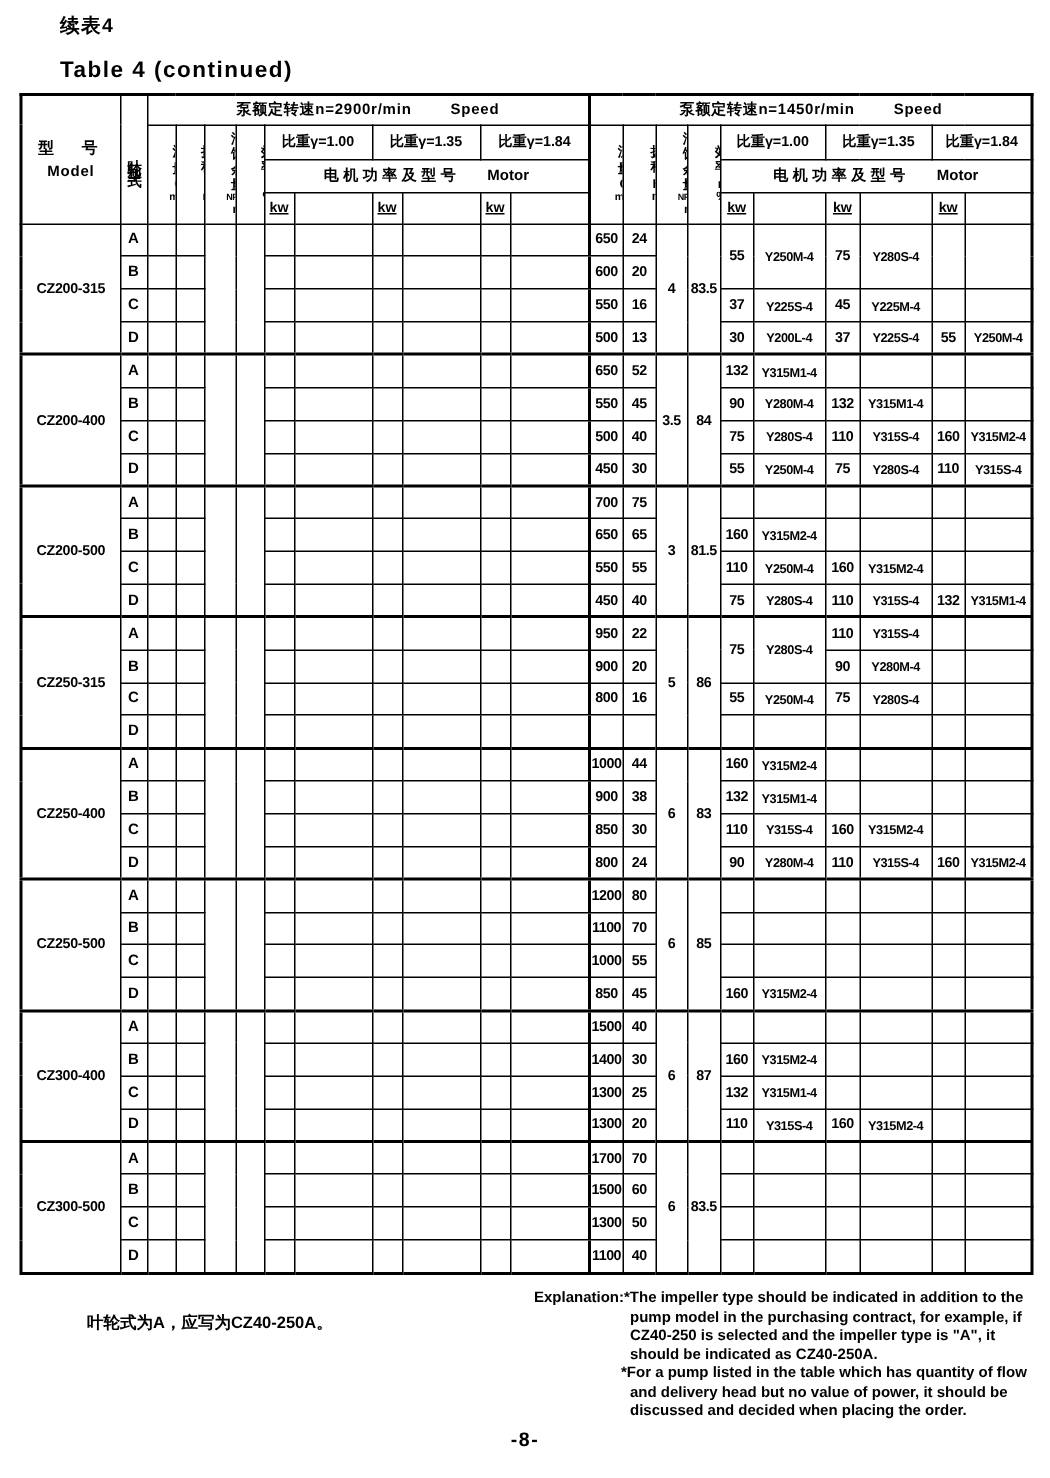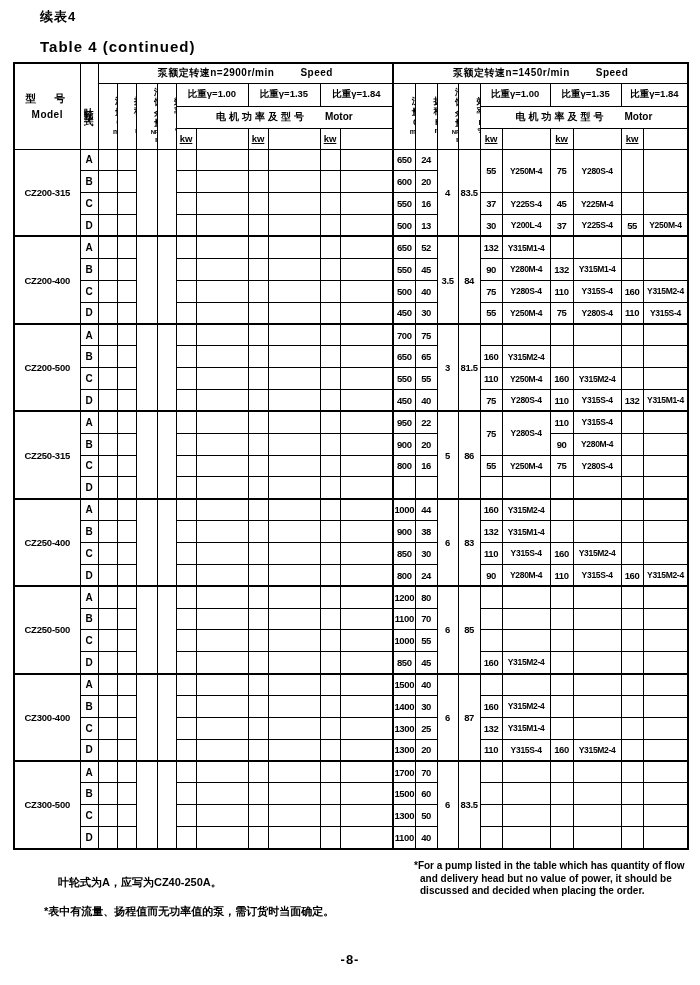--- a/index.html
+++ b/index.html
@@ -840,20 +840,20 @@
         <td class="kwv"></td>
         <td class="mname"></td>
         <td class="kwv"></td>
         <td class="mname"></td>
       </tr>
     </tbody>
 </table>
 
 <div class="fn-cn">
   <div class="l2">叶轮式为A，应写为CZ40-250A。</div>
-  <div class="l3">*表中有流量、扬程值而无功率值的泵，需订货时当面确定。</div>
 </div>
 
 <div class="fn-en">
+  <div class="p1"><span>Explanation:</span><span>*The impeller type should be indicated in addition to the pump model in the purchasing contract, for example, if CZ40-250 is selected and the impeller type is "A", it should be indicated as CZ40-250A.</span></div>
   <div class="p2">*For a pump listed in the table which has quantity of flow and delivery head but no value of power, it should be discussed and decided when placing the order.</div>
 </div>
 
 <div class="page-num">-8-</div>
 
 </body></html>

